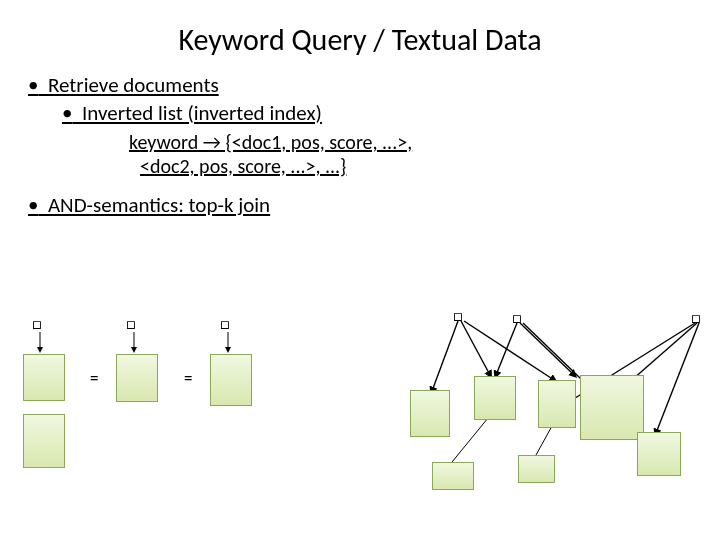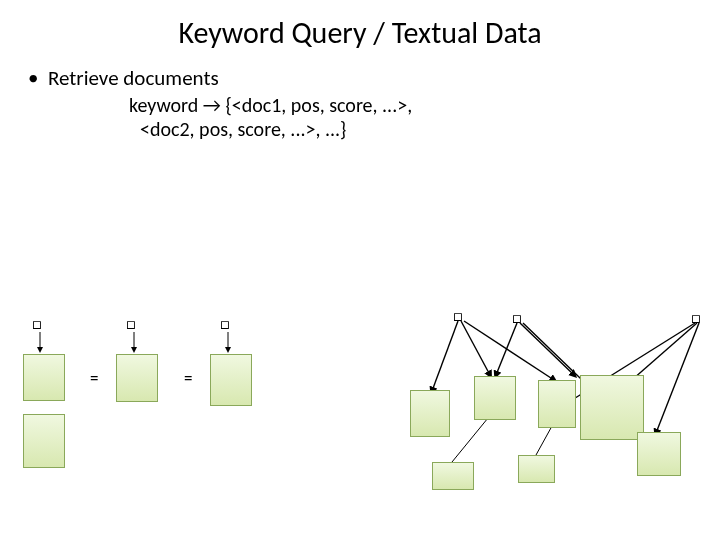--- a/index.html
+++ b/index.html
@@ -8,26 +8,27 @@
   width: 720px;
   height: 540px;
   font-family: Calibri, Arial, sans-serif;
   background: #fff;
   position: relative;
   color: #000;
 }
 .title {
   text-align: center;
   font-size: 30px;
-  padding-top: 14px;
+  padding-top: 21px;
 }
 .bullets {
   font-size: 21px;
   margin-top: 14px;
   margin-left: 28px;
+  text-decoration: underline;
 }
 .bul1 { margin-bottom: 2px; }
 .bul2 { margin-left: 34px; margin-bottom: 4px; }
 .sub1 { margin-left: 101px; font-size: 20px; }
 .sub2 { margin-left: 112px; font-size: 20px; }
 .bul3 { margin-top: 14px; }
 
 .canvas {
   position: absolute;
   left: 0; top: 0;
@@ -54,22 +55,24 @@
   pointer-events: none;
 }
 </style>
 </head>
 <body>
 
 <div class="title">Keyword Query / Textual Data</div>
 
 <div class="bullets">
   <div class="bul1"><span>•</span>&nbsp;&nbsp;<span>Retrieve documents</span></div>
+  <div class="bul2"><span>•</span>&nbsp;&nbsp;<span>Inverted list (inverted index)</span></div>
   <div class="sub1">keyword → {&lt;doc1, pos, score, ...&gt;,</div>
   <div class="sub2">&lt;doc2, pos, score, ...&gt;, ...}</div>
+  <div class="bul1 bul3"><span>•</span>&nbsp;&nbsp;<span>AND-semantics: top-k join</span></div>
 </div>
 
 <div class="canvas">
 
   <div class="marker" style="left:32px;top:314px">□</div>
   <div class="marker" style="left:126px;top:314px">□</div>
   <div class="marker" style="left:220px;top:314px">□</div>
 
   <svg class="lines" width="720" height="540">
     <defs>

